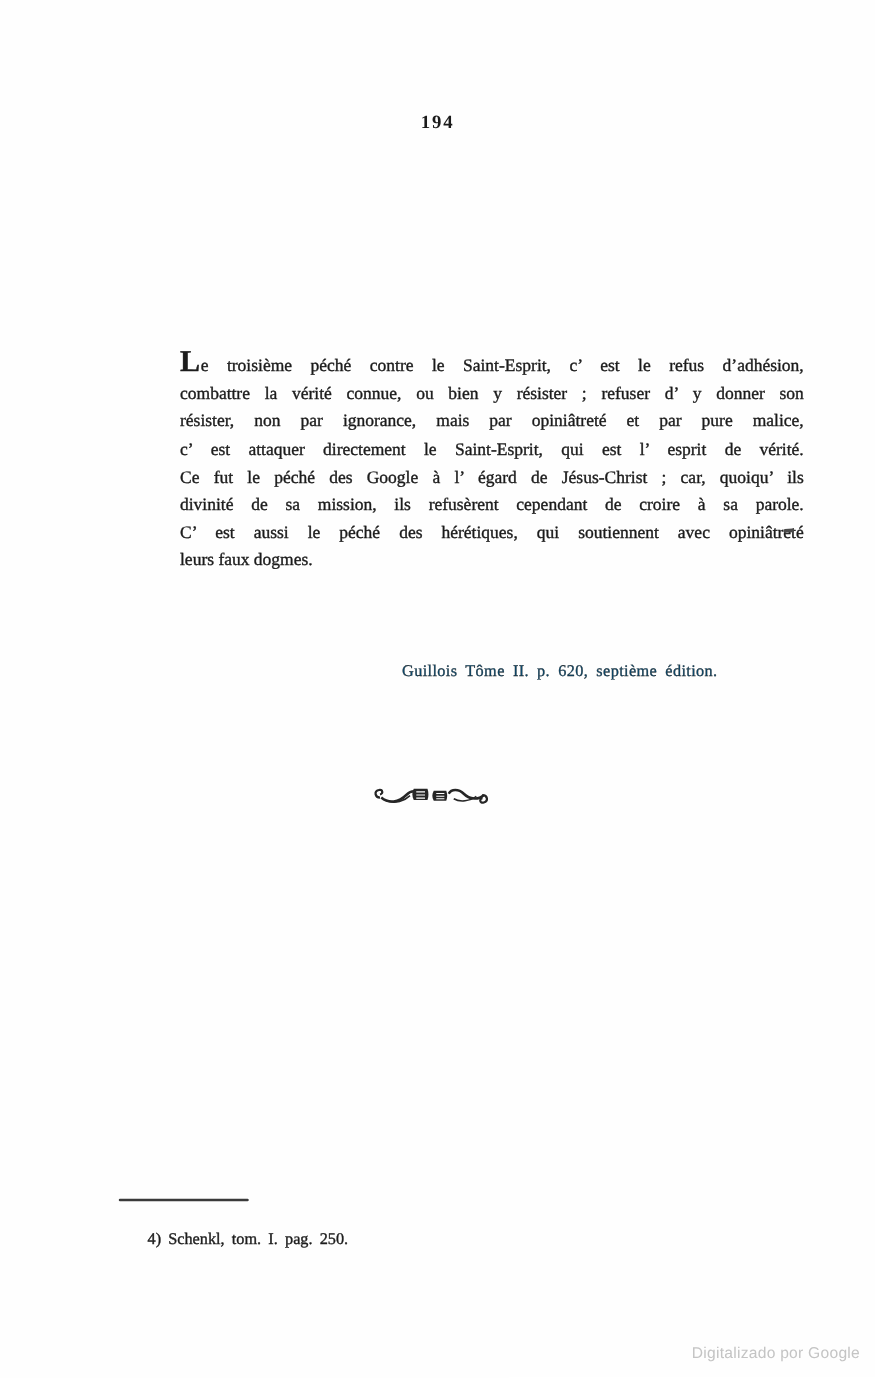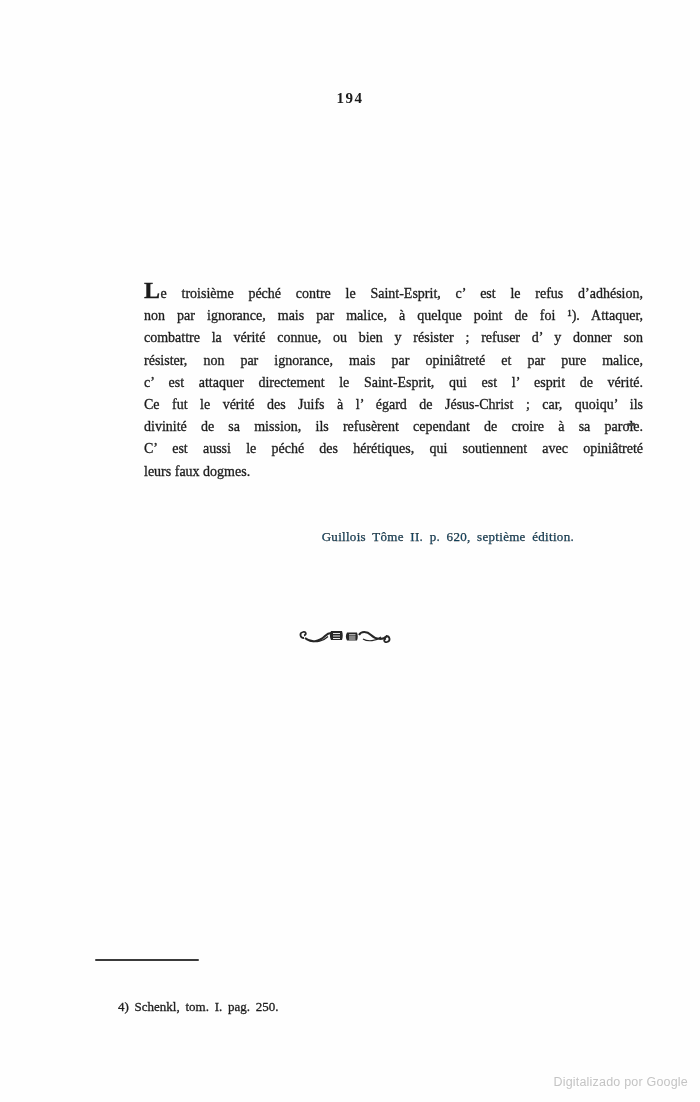--- a/index.html
+++ b/index.html
@@ -85,21 +85,20 @@
     border-radius: 1px;
   }
   .footnote {
     position: absolute;
     top: 983px;
     left: 118px;
     font-size: 13px;
     color: #1e1e1e;
     -webkit-text-stroke: 0.3px #1e1e1e;
     word-spacing: 2.5px;
-    margin-top: 16px;
   }
   .scan-artifact-dash {
     position: absolute;
     top: 423px;
     left: 627px;
     width: 8px;
     height: 2.5px;
     background: #4a4a4a;
     border-radius: 1px;
     transform: rotate(-4deg);
@@ -116,25 +115,24 @@
 </style>
 </head>
 <body>
 
 <div class="scan-page">
 
   <div class="page-number">194</div>
 
   <div class="main-paragraph">
     <div class="pline pline-first">Le troisième péché contre le Saint-Esprit, c’ est le refus d’adhésion,</div>
-    <div class="pline">non par ignorance, mais par malice, à quelque point de foi ¹). Attaquer,</div>
     <div class="pline">combattre la vérité connue, ou bien y résister ; refuser d’ y donner son</div>
     <div class="pline">résister, non par ignorance, mais par opiniâtreté et par pure malice,</div>
     <div class="pline">c’ est attaquer directement le Saint-Esprit, qui est l’ esprit de vérité.</div>
-    <div class="pline">Ce fut le vérité des Juifs à l’ égard de Jésus-Christ ; car, quoiqu’ ils</div>
+    <div class="pline">Ce fut le péché des Google à l’ égard de Jésus-Christ ; car, quoiqu’ ils</div>
     <div class="pline">divinité de sa mission, ils refusèrent cependant de croire à sa parole.</div>
     <div class="pline">C’ est aussi le péché des hérétiques, qui soutiennent avec opiniâtreté</div>
     <div class="pline pline-last">leurs faux dogmes.</div>
   </div>
 
   <div class="attribution">Guillois Tôme II. p. 620, septième édition.</div>
 
   <div class="ornament">
     <svg width="96" height="26" viewBox="0 0 96 26" xmlns="http://www.w3.org/2000/svg" fill="none" stroke="#262626">
 

